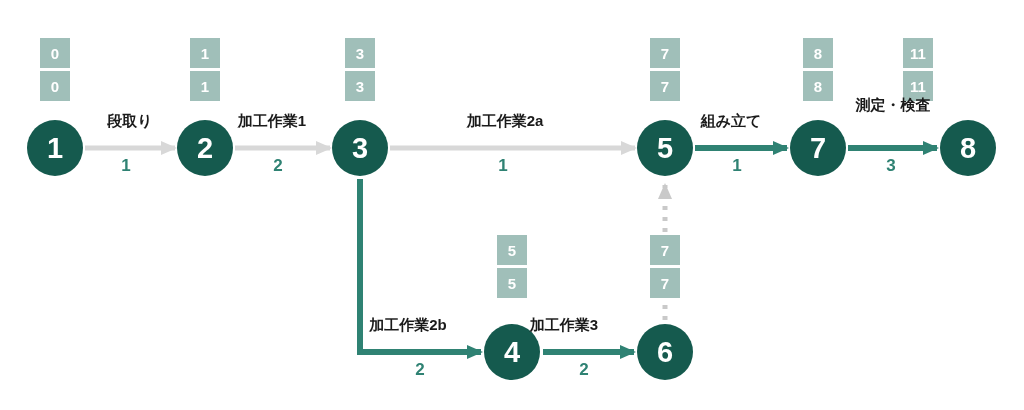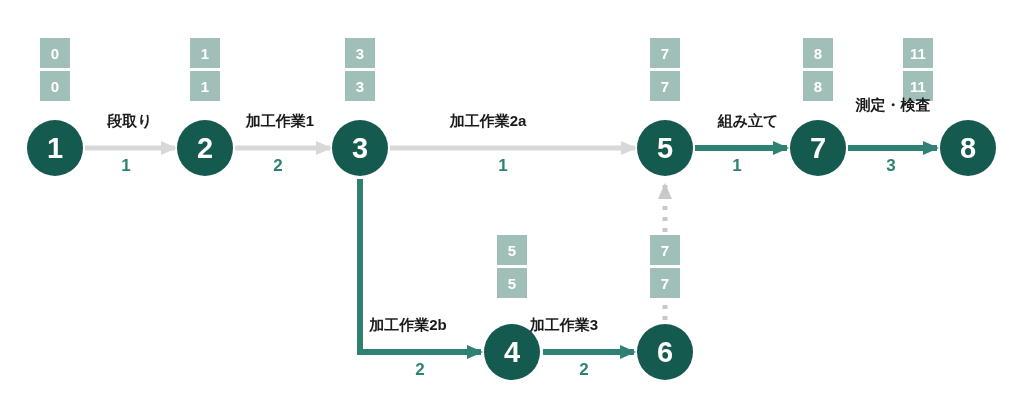--- a/index.html
+++ b/index.html
@@ -102,31 +102,31 @@
   <div class="node" style="left:332px;top:120px">3</div>
   <div class="node" style="left:484px;top:324px">4</div>
   <div class="node" style="left:637px;top:120px">5</div>
   <div class="node" style="left:637px;top:324px">6</div>
   <div class="node" style="left:790px;top:120px">7</div>
   <div class="node" style="left:940px;top:120px">8</div>
 
   <div class="elabel" style="left:130px;top:112px">段取り</div>
   <div class="edur" style="left:126px;top:156px">1</div>
 
-  <div class="elabel" style="left:280px;top:112px">加工作業1</div>
+  <div class="elabel" style="left:272px;top:112px">加工作業1</div>
   <div class="edur" style="left:278px;top:156px">2</div>
 
-  <div class="elabel" style="left:488px;top:112px">加工作業2a</div>
+  <div class="elabel" style="left:505px;top:112px">加工作業2a</div>
   <div class="edur" style="left:503px;top:156px">1</div>
 
   <div class="elabel" style="left:408px;top:316px">加工作業2b</div>
   <div class="edur" style="left:420px;top:360px">2</div>
 
   <div class="elabel" style="left:564px;top:316px">加工作業3</div>
   <div class="edur" style="left:584px;top:360px">2</div>
 
-  <div class="elabel" style="left:748px;top:112px">組み立て</div>
+  <div class="elabel" style="left:731px;top:112px">組み立て</div>
   <div class="edur" style="left:737px;top:156px">1</div>
 
   <div class="elabel" style="left:893px;top:96px">測定・検査</div>
   <div class="edur" style="left:891px;top:156px">3</div>
 
 </div>
 
 </body></html>

